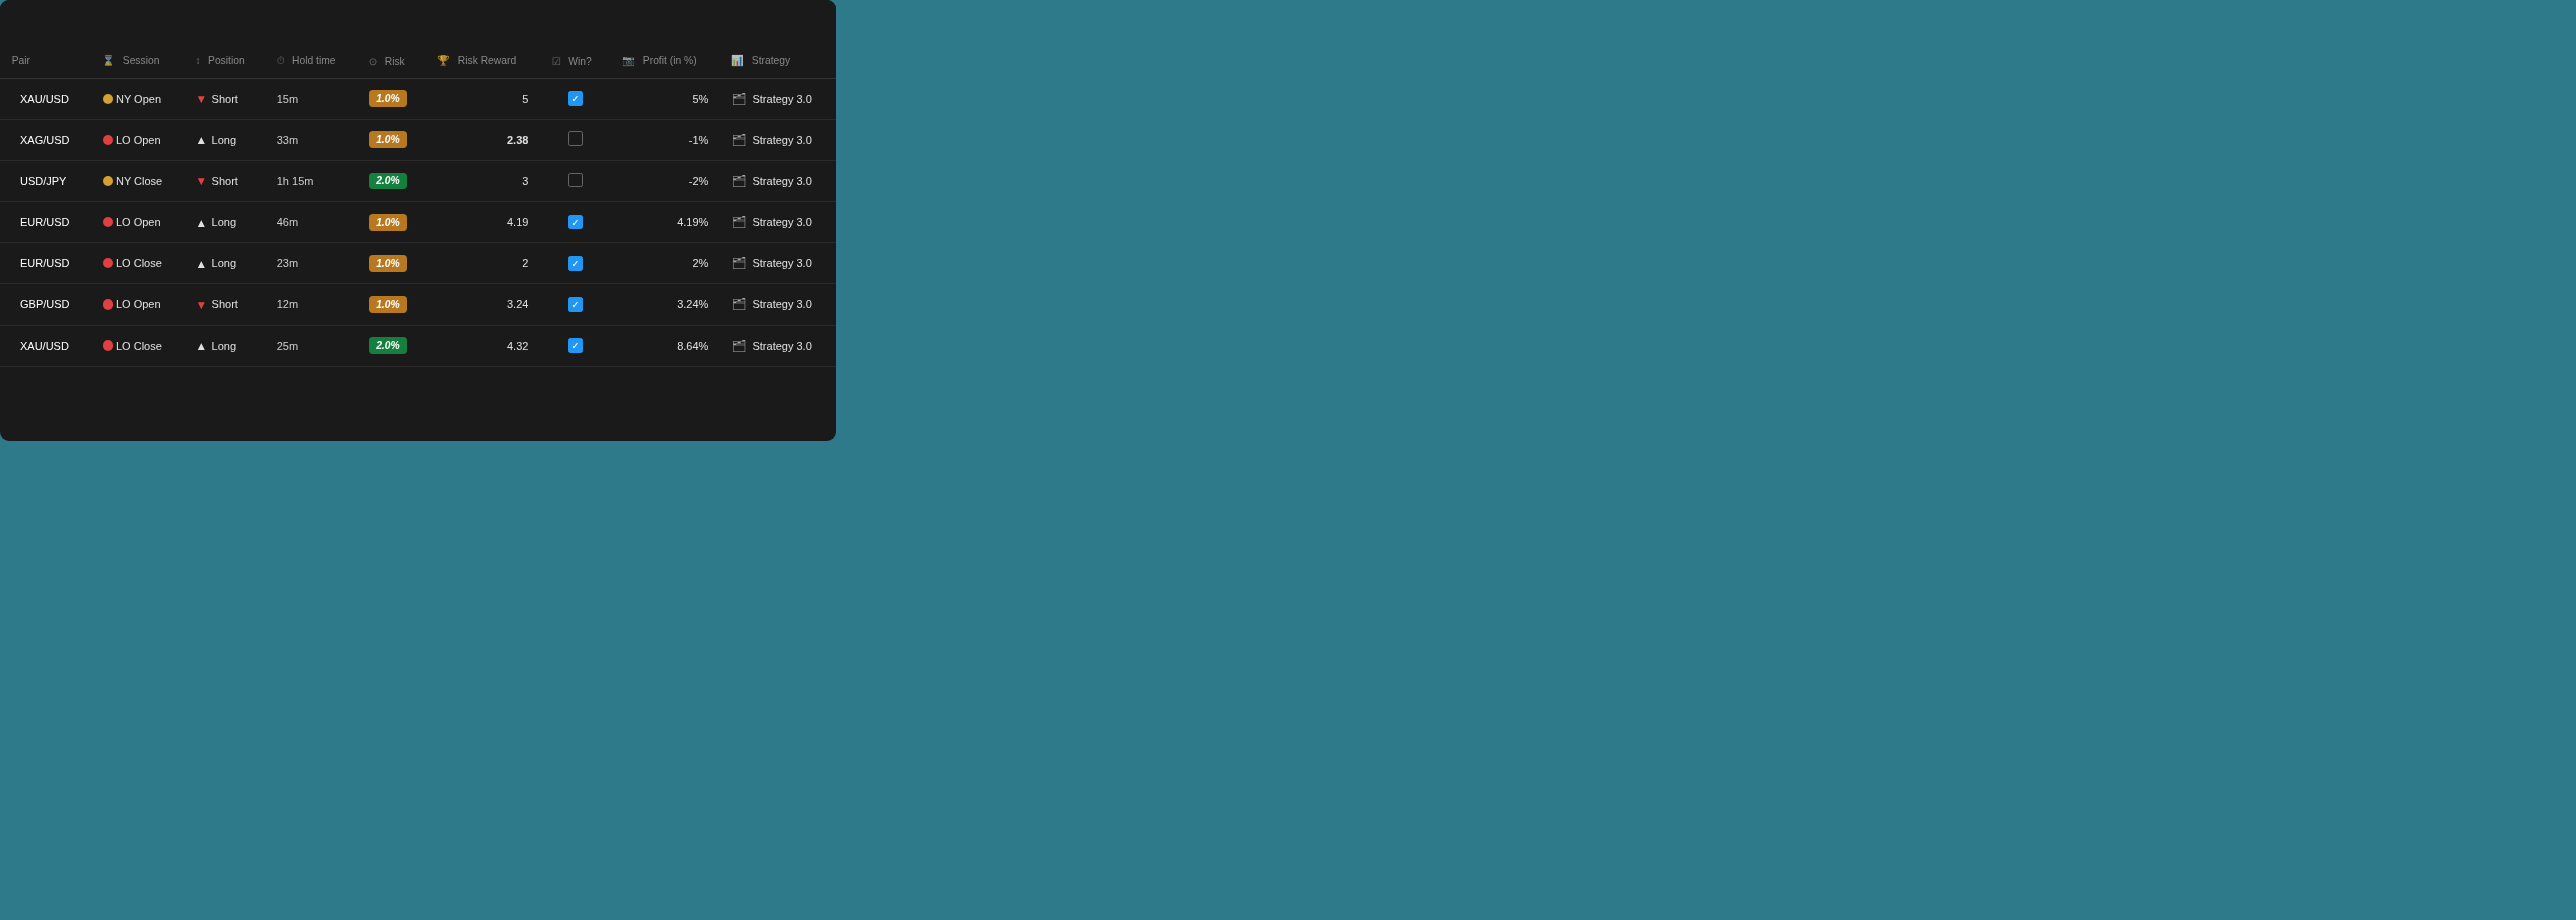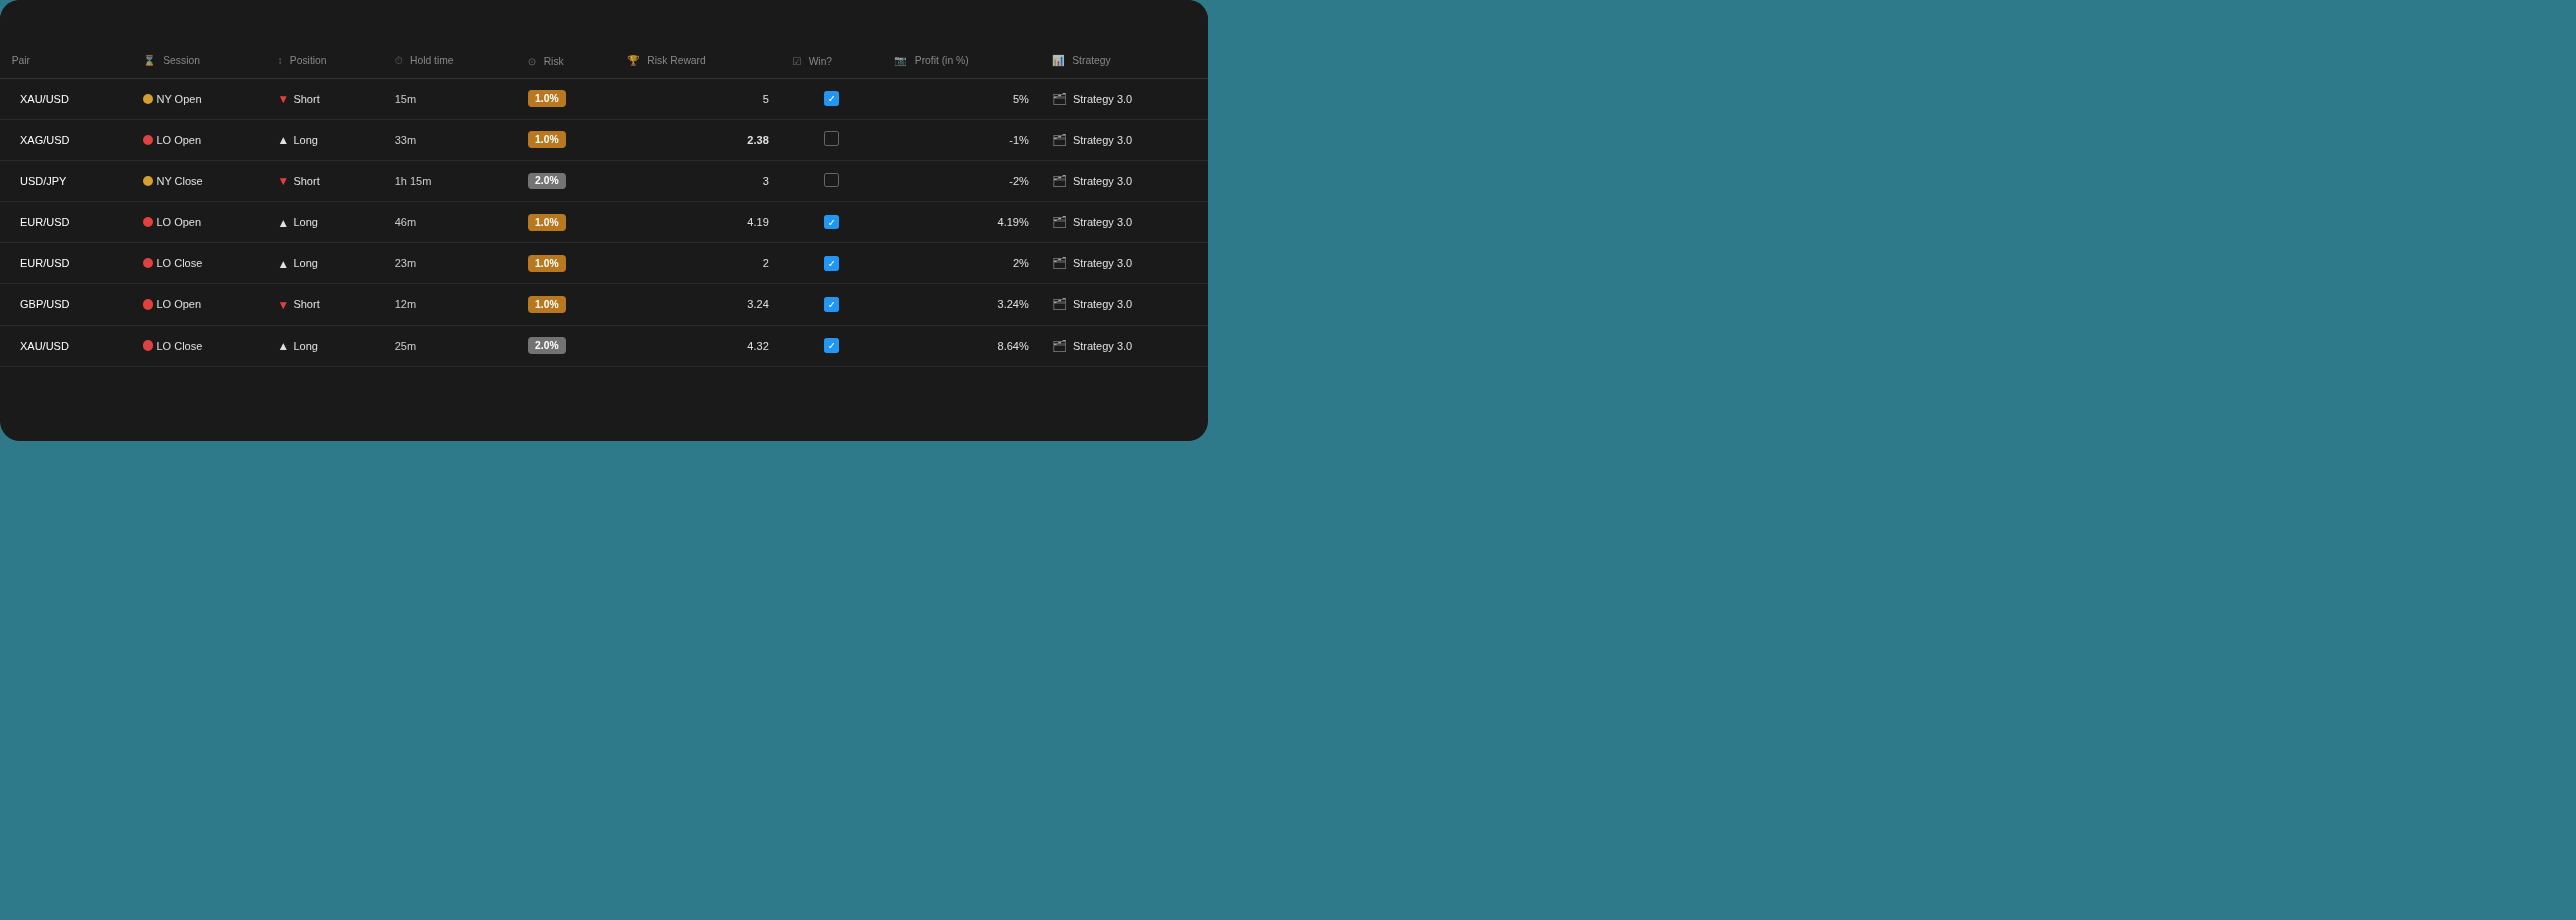--- a/index.html
+++ b/index.html
@@ -9,22 +9,22 @@
       font-family: -apple-system, BlinkMacSystemFont, 'Segoe UI', sans-serif;
       display: flex;
       justify-content: flex-start;
       align-items: flex-start;
       min-height: 100vh;
       padding: 0;
     }
 
     .app-window {
       background: #1a1a1a;
-      border-radius: 20px;
-      width: 1208px;
+      border-radius: 9px;
+      width: 836px;
       min-height: 441px;
       overflow: hidden;
       position: relative;
     }
 
     .title-bar {
       background: #1a1a1a;
       height: 44px;
       display: flex;
       align-items: center;
@@ -120,24 +120,25 @@
       font-size: 11px;
     }
 
     .risk-badge {
       display: inline-block;
       padding: 2.9px 7.3px;
       border-radius: 3.7px;
       font-size: 10.3px;
       font-weight: 600;
       color: #fff;
+      font-style: italic;
     }
 
     .risk-brown { background: #b87820; }
-    .risk-green { background: #737373; }
+    .risk-green { background: #15803d; }
 
     .risk-reward {
       text-align: right;
       color: #e0e0e0;
       font-size: 11px;
     }
 
     .checkbox-cell {
       text-align: center;
     }

